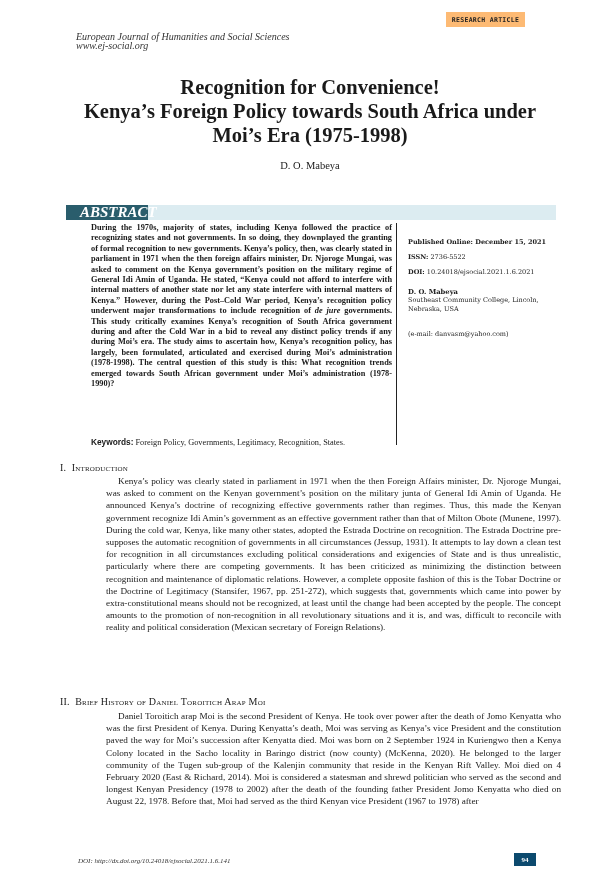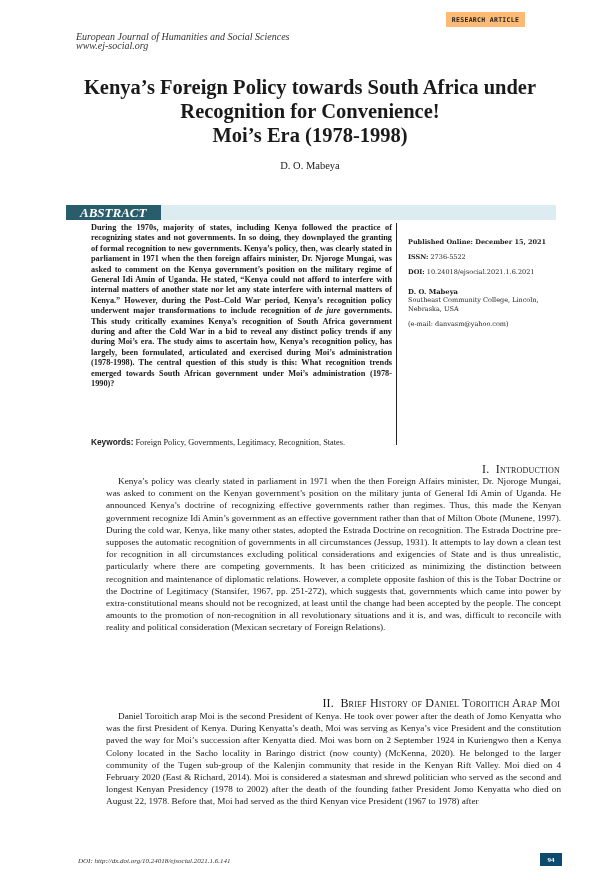--- a/index.html
+++ b/index.html
@@ -20,87 +20,87 @@
     position: absolute; left: 60px; width: 500px; top: 75px; text-align: center;
     font-weight: bold; font-size: 20.5px; line-height: 24px; color: #1a1a1a;
   }
   .author {
     position: absolute; left: 60px; width: 500px; top: 160px; text-align: center; font-size: 10.5px;
   }
   .abstract-bar {
     position: absolute; left: 66px; top: 205px; width: 490px; height: 15px; background: #dcecf1;
   }
   .abstract-label {
-    position: absolute; left: 0; top: 0; height: 15px; width: 95px; background: #2a5d6c;
-    color: #fff; font-weight: bold; font-style: italic; font-size: 13px;
+    position: absolute; left: 0; top: 0; height: 15px; width: 82px; background: #2a5d6c;
+    color: #fff; font-weight: bold; font-style: italic; font-size: 15px;
     display: flex; align-items: center; padding-left: 14px; box-sizing: border-box;
   }
   .abstract-text {
     position: absolute; left: 91px; top: 223px; width: 301px;
     font-weight: bold; font-size: 8.3px; line-height: 10.4px; text-align: justify; color: #1a1a1a;
   }
   .keywords {
     position: absolute; left: 91px; top: 437px; font-size: 8.3px; color: #1a1a1a;
   }
   .keywords b { font-family: "Liberation Sans", sans-serif; font-weight: bold; font-size: 8.3px; }
   .vdivider { position: absolute; left: 396px; top: 223px; width: 1px; height: 222px; background: #222; }
   .meta { position: absolute; left: 408px; top: 238px; width: 145px; font-size: 6.5px; color: #222; }
   .meta .row { margin-bottom: 7px; font-family: "DejaVu Serif", serif; }
   .meta .row b { font-weight: bold; }
   .meta .author-name { font-weight: bold; font-family: "DejaVu Serif", serif; font-size: 6.8px; margin-top: 12px; }
   .meta .affil { font-family: "DejaVu Serif", serif; line-height: 9px; font-size: 6.5px; }
   .section-head {
-    position: absolute; left: 60px; width: 500px; text-align: right; font-size: 12px; letter-spacing: 0.2px;
+    position: absolute; left: 60px; width: 500px; text-align: left; font-size: 10px; letter-spacing: 0.2px;
   }
   .section-head .sc { font-variant: small-caps; }
   .para {
     position: absolute; left: 82px; width: 455px; font-size: 9.2px; line-height: 12.2px; text-align: justify; text-indent: 12px; margin-left: 24px;
   }
   .footer-doi { position: absolute; left: 78px; top: 857px; font-style: italic; font-size: 7px; color: #333; }
   .footer-vol { position: absolute; left: 378px; top: 857px; font-size: 7px; color: #333; margin-top: 36px; }
   .page-num {
-    position: absolute; left: 540px; top: 853px; width: 22px; height: 13px; background: #0c4a6e; color: #fff;
+    position: absolute; left: 514px; top: 853px; width: 22px; height: 13px; background: #0c4a6e; color: #fff;
     font-weight: bold; font-size: 7px; display: flex; align-items: center; justify-content: center;
   }
 </style>
 </head>
 <body>
 
 <div class="research-badge">RESEARCH ARTICLE</div>
 
 <div class="journal">
   <div>European Journal of Humanities and Social Sciences</div>
   <div>www.ej-social.org</div>
 </div>
 
 <div class="title">
+  <div>Recognition for Convenience!</div>
   <div>Kenya’s Foreign Policy towards South Africa under</div>
-  <div>Recognition for Convenience!</div>
-  <div>Moi’s Era (1978-1998)</div>
+  <div>Moi’s Era (1975-1998)</div>
 </div>
 
 <div class="author">D. O. Mabeya</div>
 
 <div class="abstract-bar">
   <div class="abstract-label">ABSTRACT</div>
 </div>
 
 <div class="abstract-text"><span>During the 1970s, majority of states, including Kenya followed the practice of recognizing states and not governments. In so doing, they downplayed the granting of formal recognition to new governments. Kenya’s policy, then, was clearly stated in parliament in 1971 when the then foreign affairs minister, Dr. Njoroge Mungai, was asked to comment on the Kenya government’s position on the military regime of General Idi Amin of Uganda. He stated, “Kenya could not afford to interfere with internal matters of another state nor let any state interfere with internal matters of Kenya.” However, during the Post–Cold War period, Kenya’s recognition policy underwent major transformations to include recognition of </span><i>de jure</i><span> governments. This study critically examines Kenya’s recognition of South Africa government during and after the Cold War in a bid to reveal any distinct policy trends if any during Moi’s era. The study aims to ascertain how, Kenya’s recognition policy, has largely, been formulated, articulated and exercised during Moi’s administration (1978-1998). The central question of this study is this: What recognition trends emerged towards South African government under Moi’s administration (1978-1990)?</span></div>
 
 <div class="keywords"><b>Keywords:</b><span> Foreign Policy, Governments, Legitimacy, Recognition, States.</span></div>
 
 <div class="vdivider"></div>
 
 <div class="meta">
   <div class="row"><b>Published Online:</b><b> December 15, 2021</b></div>
   <div class="row"><b>ISSN:</b><span> 2736-5522</span></div>
   <div class="row"><b>DOI:</b><span> 10.24018/ejsocial.2021.1.6.2021</span></div>
   <div class="author-name">D. O. Mabeya</div>
   <div class="affil">Southeast Community College, Lincoln, Nebraska, USA</div>
-  <div class="affil" style="margin-top:6px">(e-mail: danvasm@yahoo.com)</div>
+  <div class="affil" style="margin-top:16px">(e-mail: danvasm@yahoo.com)</div>
 </div>
 
 <div class="section-head" style="top:462px"><span>I.</span>&nbsp;&nbsp;<span class="sc">Introduction</span></div>
 <div class="para" style="top:475px">Kenya’s policy was clearly stated in parliament in 1971 when the then Foreign Affairs minister, Dr. Njoroge Mungai, was asked to comment on the Kenyan government’s position on the military junta of General Idi Amin of Uganda. He announced Kenya’s doctrine of recognizing effective governments rather than regimes. Thus, this made the Kenyan government recognize Idi Amin’s government as an effective government rather than that of Milton Obote (Munene, 1997). During the cold war, Kenya, like many other states, adopted the Estrada Doctrine on recognition. The Estrada Doctrine pre-supposes the automatic recognition of governments in all circumstances (Jessup, 1931). It attempts to lay down a clean test for recognition in all circumstances excluding political considerations and exigencies of State and is thus unrealistic, particularly where there are competing governments. It has been criticized as minimizing the distinction between recognition and maintenance of diplomatic relations. However, a complete opposite fashion of this is the Tobar Doctrine or the Doctrine of Legitimacy (Stansifer, 1967, pp. 251-272), which suggests that, governments which came into power by extra-constitutional means should not be recognized, at least until the change had been accepted by the people. The concept amounts to the promotion of non-recognition in all revolutionary situations and it is, and was, difficult to reconcile with reality and political consideration (Mexican secretary of Foreign Relations).</div>
 
 <div class="section-head" style="top:696px"><span>II.</span>&nbsp;&nbsp;<span class="sc">Brief History of Daniel Toroitich Arap Moi</span></div>
 <div class="para" style="top:710px">Daniel Toroitich arap Moi is the second President of Kenya. He took over power after the death of Jomo Kenyatta who was the first President of Kenya. During Kenyatta’s death, Moi was serving as Kenya’s vice President and the constitution paved the way for Moi’s succession after Kenyatta died. Moi was born on 2 September 1924 in Kuriengwo then a Kenya Colony located in the Sacho locality in Baringo district (now county) (McKenna, 2020). He belonged to the larger community of the Tugen sub-group of the Kalenjin community that reside in the Kenyan Rift Valley. Moi died on 4 February 2020 (East &amp; Richard, 2014). Moi is considered a statesman and shrewd politician who served as the second and longest Kenyan Presidency (1978 to 2002) after the death of the founding father President Jomo Kenyatta who died on August 22, 1978. Before that, Moi had served as the third Kenyan vice President (1967 to 1978) after</div>
 
 <div class="footer-doi">DOI: http://dx.doi.org/10.24018/ejsocial.2021.1.6.141</div>
 <div class="footer-vol">Vol 1 | Issue 6 | December 2021</div>

